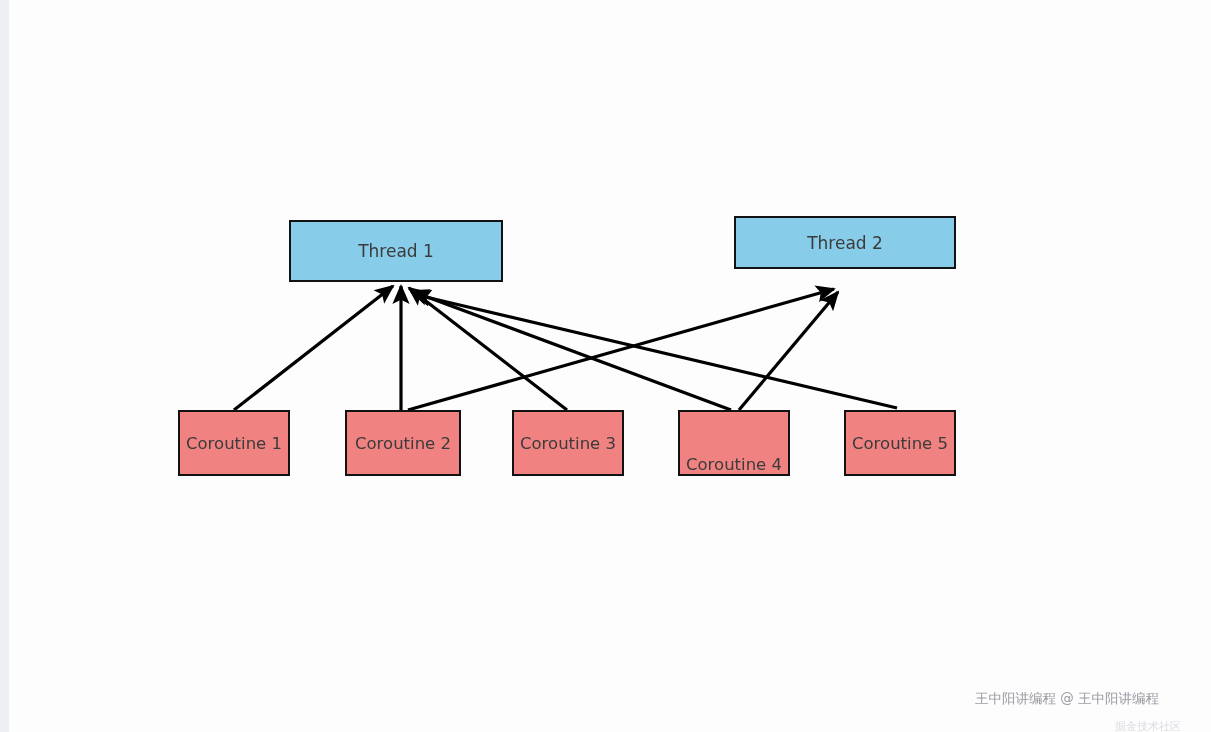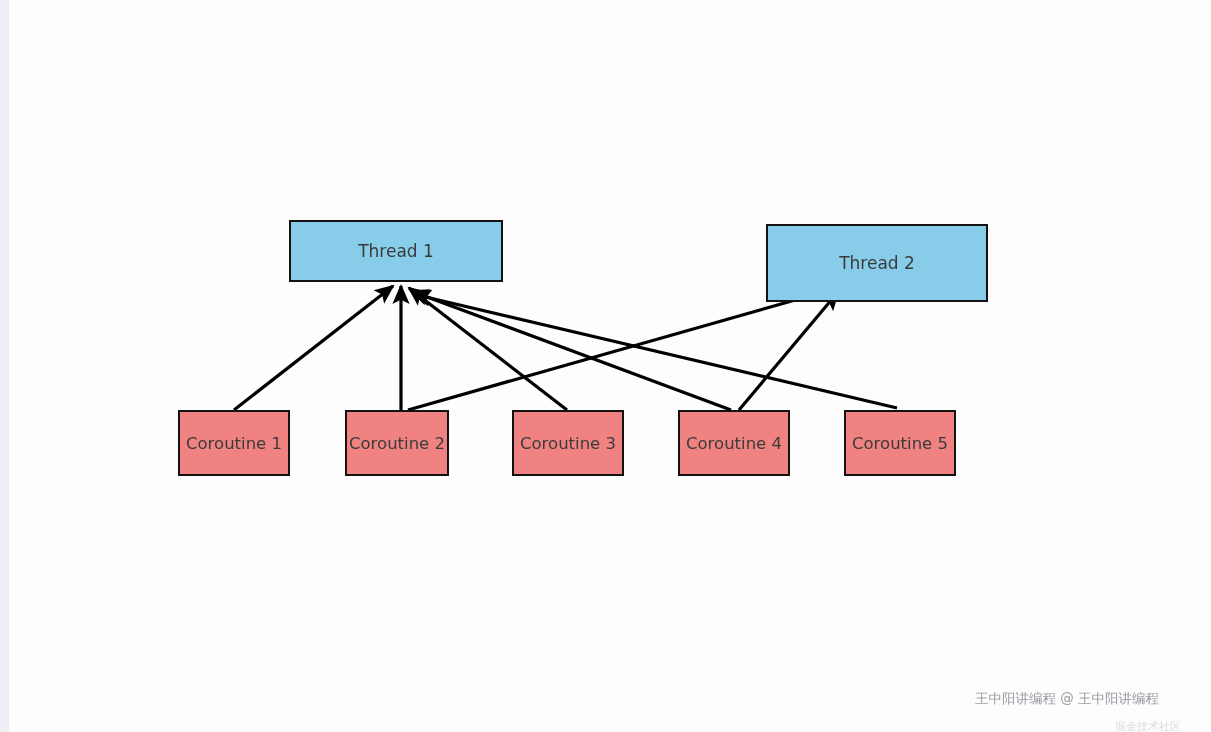--- a/index.html
+++ b/index.html
@@ -111,33 +111,33 @@
         <line x1="897" y1="408" x2="413" y2="294" stroke="#000000" stroke-width="3.2" marker-end="url(#arrowhead)"></line>
         <line x1="408" y1="410" x2="834" y2="289" stroke="#000000" stroke-width="3.2" marker-end="url(#arrowhead)"></line>
         <line x1="739" y1="410" x2="838" y2="292" stroke="#000000" stroke-width="3.2" marker-end="url(#arrowhead)"></line>
       </g>
   </svg>
 
   <div id="node-layer">
       <div class="node node-thread" style="left: 289px; top: 220px; width: 214px; height: 62px; background: rgb(135, 205, 234); border-color: rgb(18, 18, 18);">
         <span class="node-label">Thread 1</span>
       </div>
-      <div class="node node-thread" style="left: 734px; top: 224px; width: 222px; height: 78px; background: rgb(135, 205, 234); border-color: rgb(18, 18, 18); margin-left: 32px;">
+      <div class="node node-thread" style="left: 734px; top: 216px; width: 222px; height: 53px; background: rgb(135, 205, 234); border-color: rgb(18, 18, 18);">
         <span class="node-label">Thread 2</span>
       </div>
       <div class="node node-coroutine" style="left: 178px; top: 410px; width: 112px; height: 66px; background: rgb(240, 130, 129); border-color: rgb(18, 18, 18);">
         <span class="node-label">Coroutine 1</span>
       </div>
-      <div class="node node-coroutine" style="left: 345px; top: 410px; width: 104px; height: 66px; background: rgb(240, 130, 129); border-color: rgb(18, 18, 18);">
+      <div class="node node-coroutine" style="left: 345px; top: 410px; width: 116px; height: 66px; background: rgb(240, 130, 129); border-color: rgb(18, 18, 18);">
         <span class="node-label">Coroutine 2</span>
       </div>
       <div class="node node-coroutine" style="left: 512px; top: 410px; width: 112px; height: 66px; background: rgb(240, 130, 129); border-color: rgb(18, 18, 18);">
         <span class="node-label">Coroutine 3</span>
       </div>
-      <div class="node node-coroutine" style="left: 678px; top: 410px; width: 112px; height: 66px; background: rgb(240, 130, 129); border-color: rgb(18, 18, 18);">
+      <div class="node node-coroutine" style="left: 678px; top: 410px; width: 112px; height: 66px; background: rgb(240, 130, 129); border-color: rgb(18, 18, 18); align-items: flex-end;">
         <span class="node-label">Coroutine 4</span>
       </div>
       <div class="node node-coroutine" style="left: 844px; top: 410px; width: 112px; height: 66px; background: rgb(240, 130, 129); border-color: rgb(18, 18, 18);">
         <span class="node-label">Coroutine 5</span>
       </div>
     </div>
 
   <div class="watermark">王中阳讲编程 @ 王中阳讲编程</div>
   <div class="watermark-ghost">掘金技术社区</div>
 

